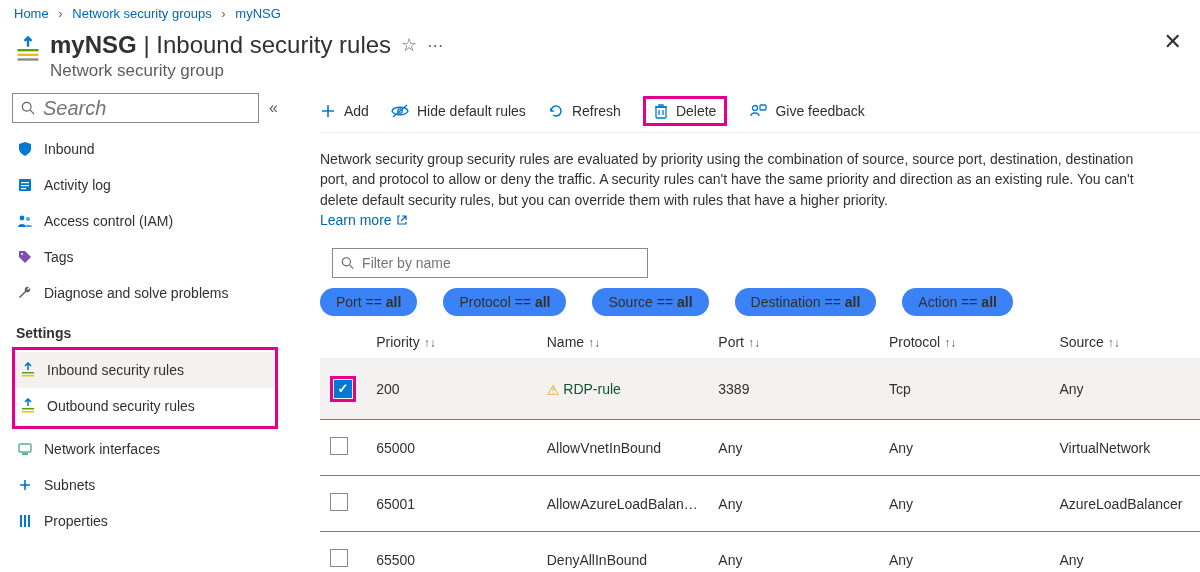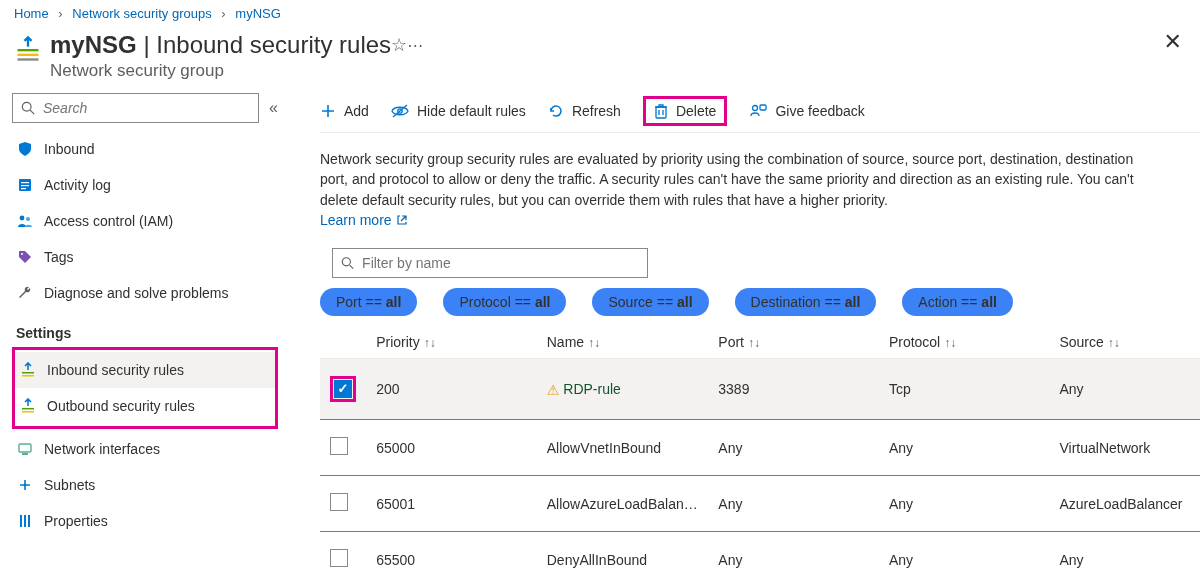--- a/index.html
+++ b/index.html
@@ -4,33 +4,33 @@
 <style>
   * { box-sizing: border-box; }
   html, body { margin: 0; padding: 0; font-family: "Segoe UI", Arial, sans-serif; font-size: 14px; color: #323130; background: #fff; width: 1200px; height: 572px; overflow: hidden; }
 
   .breadcrumb { padding: 6px 14px 4px; font-size: 13px; }
   .breadcrumb span.sep { color: #605e5c; margin: 0 6px; }
   .breadcrumb .crumb { color: #0067b8; cursor: pointer; }
 
   .header { display: flex; align-items: flex-start; padding: 6px 14px 4px; position: relative; }
   .header .title-icon { width: 28px; height: 28px; margin-right: 8px; margin-top: 4px; }
-  .header .title-line { display: flex; align-items: center; }
+  .header .title-line { display: flex; align-items: center; gap: 10px; }
   .header h1 { margin: 0; font-size: 24px; font-weight: 600; }
   .header .subtitle { font-size: 17px; color: #605e5c; margin-top: 2px; }
   .header .star { font-size: 18px; color: #605e5c; cursor: pointer; }
   .header .more { font-size: 16px; color: #605e5c; cursor: pointer; letter-spacing: 1px; }
   .header .close { position: absolute; right: 18px; top: 4px; font-size: 22px; color: #323130; cursor: pointer; }
 
   .body { display: flex; }
   .sidebar { width: 290px; padding: 8px 12px 0 12px; }
   .search-row { display: flex; align-items: center; gap: 10px; margin-bottom: 8px; }
   .search-box { flex: 1; display: flex; align-items: center; height: 30px; border: 1px solid #8a8886; padding: 0 8px; }
   .search-box svg { flex-shrink: 0; }
-  .search-box input { border: none; outline: none; font-size: 14px; width: 100%; margin-left: 6px; color: #605e5c; font-style: italic; }
+  .search-box input { border: none; outline: none; font-size: 20px; width: 100%; margin-left: 6px; color: #605e5c; font-style: italic; }
   .collapse { color: #605e5c; font-size: 16px; cursor: pointer; }
 
   .nav-item { display: flex; align-items: center; height: 36px; padding-left: 4px; cursor: pointer; gap: 10px; }
   .nav-item .ic { width: 18px; height: 18px; display: flex; align-items: center; justify-content: center; }
   .nav-section { font-weight: 600; margin: 14px 0 6px 4px; }
   .nav-item.selected { background: #f3f2f1; }
   .highlight-box { border: 3px solid #e3008c; padding: 2px 0; margin: 2px 0; }
 
   .main { flex: 1; padding: 8px 0 0 30px; display: flex; flex-direction: column; min-width: 0; }
   .toolbar { display: flex; align-items: center; gap: 22px; height: 40px; border-bottom: 1px solid #edebe9; padding-bottom: 4px; }

